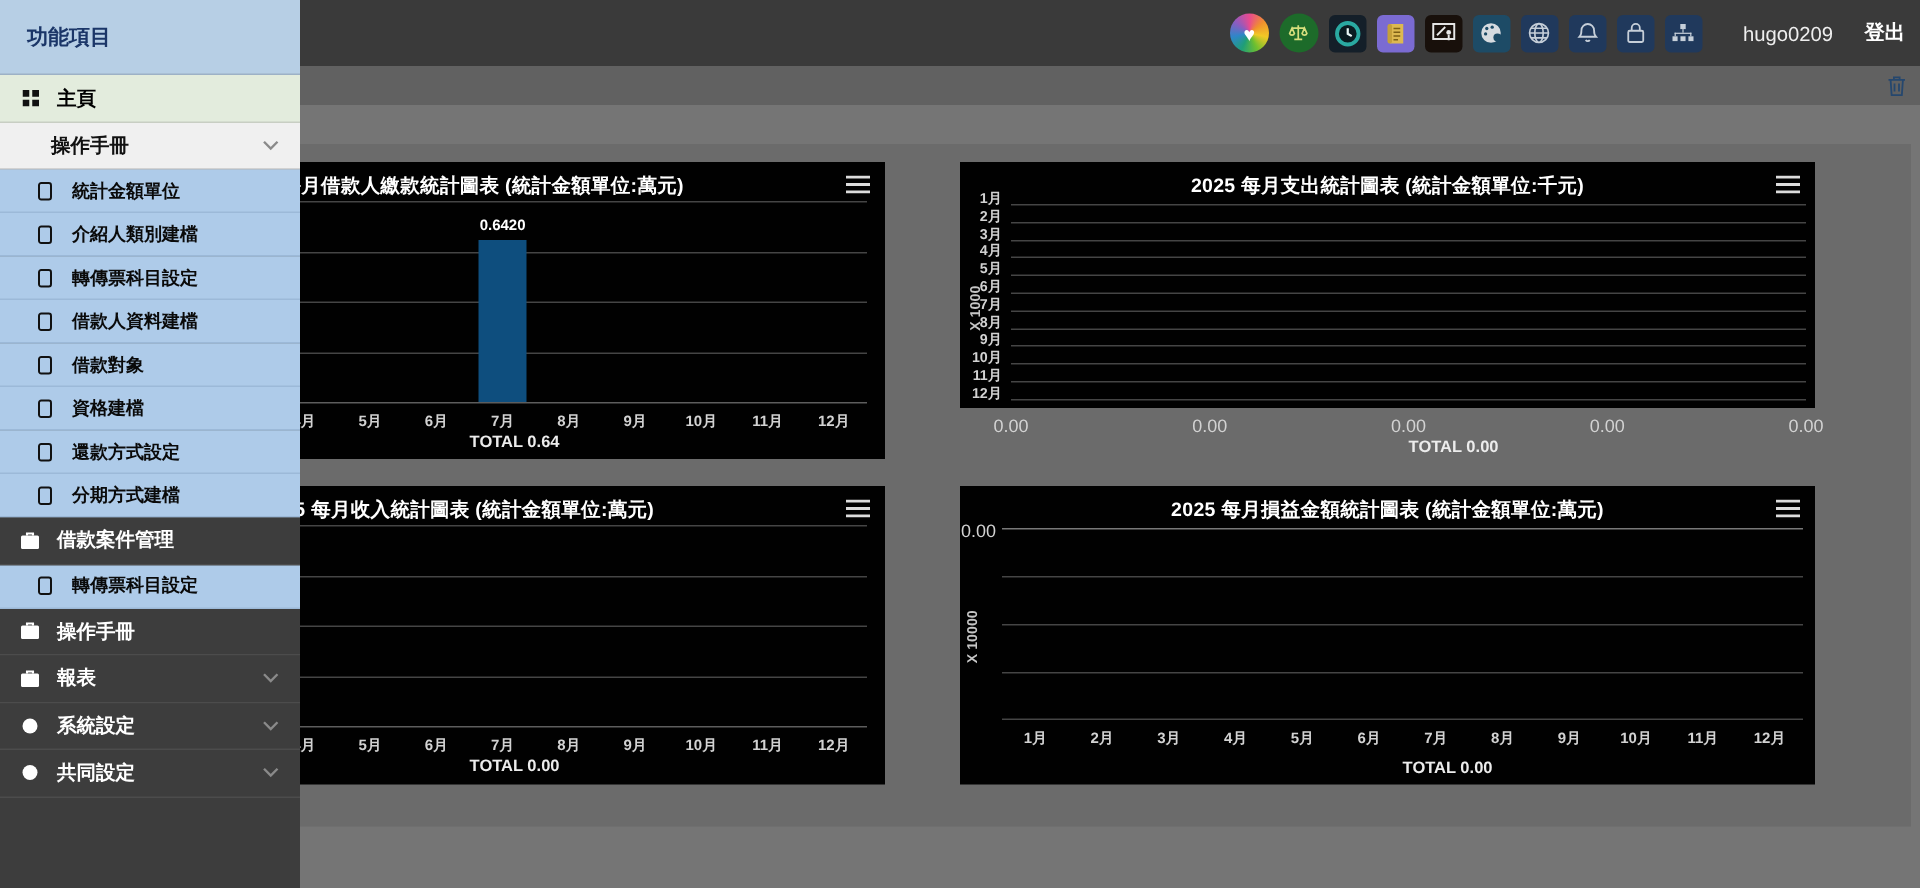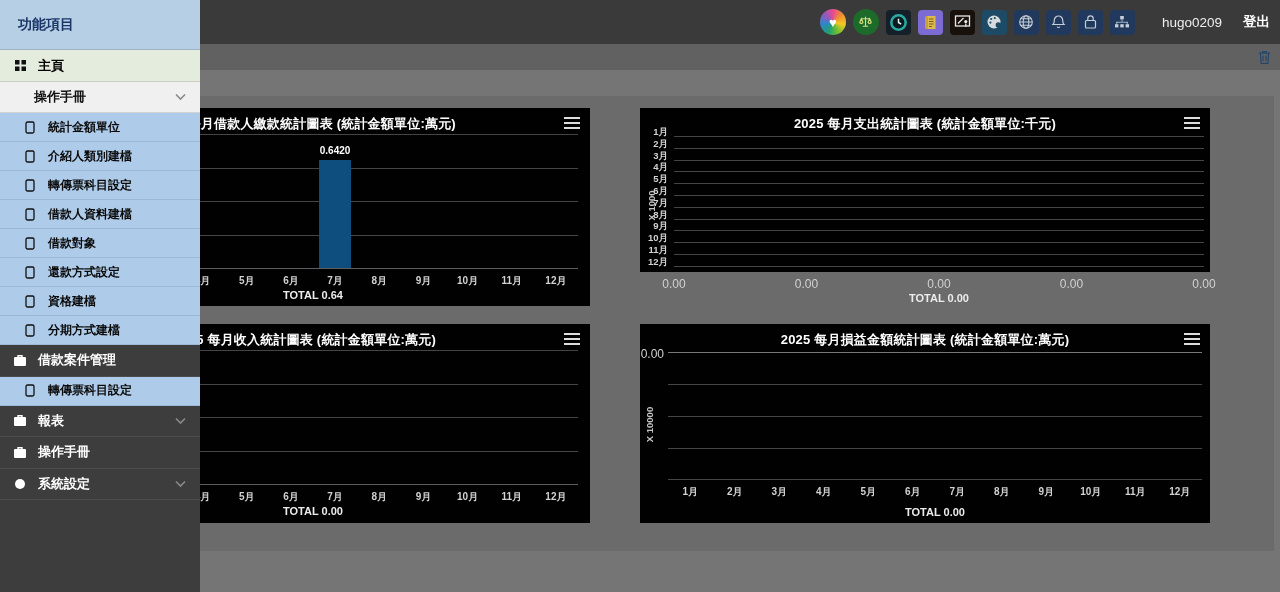--- a/index.html
+++ b/index.html
@@ -45,21 +45,21 @@
   #chart3{left:640px;top:324px;width:570px;height:199px}
   .chart-title{position:absolute;top:7px;left:0;right:0;text-align:center;color:#fff;font-weight:bold;font-size:13px;letter-spacing:.2px}
   .chart-menu{position:absolute;top:9px;right:10px;cursor:pointer;display:flex}
   .gridline{position:absolute;height:1px;background:#454545}
   .bar{position:absolute;background:#0e4e7e}
   .bar-label{position:absolute;color:#fff;font-size:10px;font-weight:bold;text-align:center}
   .axis-label{position:absolute;color:#d2d2d2;font-size:10px;font-weight:bold;text-align:center}
   .row-label{position:absolute;color:#d2d2d2;font-size:9.5px;font-weight:bold;text-align:right}
   .tick-label{position:absolute;color:#d2d2d2;font-size:12px;font-weight:normal;text-align:center}
   .unit-label{position:absolute;color:#c6c6c6;font-size:9.5px;font-weight:bold;text-align:center;transform:rotate(-90deg)}
-  .total-label{position:absolute;color:#ececec;font-size:11px;font-weight:bold;text-align:center}
+  .total-label{position:absolute;color:#ececec;font-size:11px;font-weight:bold;text-align:right}
 </style>
 </head>
 <body>
 
 <div class="topbar">
   <span id="header-icons" style="display:flex;gap:7px;align-items:center">
       <span class="logo-swirl">♥</span>
       <span class="logo-balance">
         <svg width="17" height="17" viewBox="0 0 18 18" fill="none" stroke="#d6de7d" stroke-width="1.2">
           <path d="M9 3v10M4.6 5h8.8M6.2 13h5.6"></path>
@@ -330,29 +330,29 @@
           </svg>
         </span>
         <span>借款對象</span>
       </div>
       <div class="sb-row sb-sub">
         <span class="sb-icon">
           <svg width="10" height="13" viewBox="0 0 10 13">
             <rect x="1" y="1" width="8" height="11" rx="1.5" fill="none" stroke="#111" stroke-width="1.3"></rect>
           </svg>
         </span>
+        <span>資格建檔</span>
+      </div>
+      <div class="sb-row sb-sub">
+        <span class="sb-icon">
+          <svg width="10" height="13" viewBox="0 0 10 13">
+            <rect x="1" y="1" width="8" height="11" rx="1.5" fill="none" stroke="#111" stroke-width="1.3"></rect>
+          </svg>
+        </span>
         <span>還款方式設定</span>
-      </div>
-      <div class="sb-row sb-sub">
-        <span class="sb-icon">
-          <svg width="10" height="13" viewBox="0 0 10 13">
-            <rect x="1" y="1" width="8" height="11" rx="1.5" fill="none" stroke="#111" stroke-width="1.3"></rect>
-          </svg>
-        </span>
-        <span>資格建檔</span>
       </div>
       <div class="sb-row sb-sub">
         <span class="sb-icon">
           <svg width="10" height="13" viewBox="0 0 10 13">
             <rect x="1" y="1" width="8" height="11" rx="1.5" fill="none" stroke="#111" stroke-width="1.3"></rect>
           </svg>
         </span>
         <span>分期方式建檔</span>
       </div>
       <div class="sb-row sb-dark">
@@ -364,51 +364,64 @@
         </span>
         <span>借款案件管理</span>
       </div>
       <div class="sb-row sb-sub">
         <span class="sb-icon">
           <svg width="10" height="13" viewBox="0 0 10 13">
             <rect x="1" y="1" width="8" height="11" rx="1.5" fill="none" stroke="#111" stroke-width="1.3"></rect>
           </svg>
         </span>
         <span>轉傳票科目設定</span>
+      </div>
+      <div class="sb-row sb-dark">
+        <span class="sb-icon">
+          <svg width="14" height="13" viewBox="0 0 14 13">
+            <path d="M5 3V1.7h4V3" fill="none" stroke="#fff" stroke-width="1.4"></path>
+            <rect x="1" y="3" width="12" height="9" rx="1" fill="#fff"></rect>
+          </svg>
+        </span>
+        <span>操作手冊</span>
       </div>
       <div class="sb-row sb-dark">
         <span class="sb-icon">
           <svg width="14" height="13" viewBox="0 0 14 13">
             <path d="M5 3V1.7h4V3" fill="none" stroke="#fff" stroke-width="1.4"></path>
             <rect x="1" y="3" width="12" height="9" rx="1" fill="#fff"></rect>
           </svg>
         </span>
         <span>報表</span>
         <span class="sb-chevron">
           <svg width="11" height="7" viewBox="0 0 11 7">
             <path d="M1 1l4.5 4.5L10 1" fill="none" stroke="currentColor" stroke-width="1.6"></path>
           </svg>
         </span>
       </div>
       <div class="sb-row sb-dark">
         <span class="sb-icon">
-          <svg width="14" height="13" viewBox="0 0 14 13">
-            <path d="M5 3V1.7h4V3" fill="none" stroke="#fff" stroke-width="1.4"></path>
-            <rect x="1" y="3" width="12" height="9" rx="1" fill="#fff"></rect>
-          </svg>
-        </span>
-        <span>操作手冊</span>
-      </div>
-      <div class="sb-row sb-dark">
-        <span class="sb-icon">
           <svg width="12" height="12" viewBox="0 0 12 12">
             <circle cx="6" cy="6" r="5" fill="#fff"></circle>
           </svg>
         </span>
         <span>系統設定</span>
         <span class="sb-chevron">
           <svg width="11" height="7" viewBox="0 0 11 7">
             <path d="M1 1l4.5 4.5L10 1" fill="none" stroke="currentColor" stroke-width="1.6"></path>
           </svg>
         </span>
       </div>
+      <div class="sb-row sb-dark">
+        <span class="sb-icon">
+          <svg width="12" height="12" viewBox="0 0 12 12">
+            <circle cx="6" cy="6" r="5" fill="#fff"></circle>
+          </svg>
+        </span>
+        <span>共同設定</span>
+        <span class="sb-chevron">
+          <svg width="11" height="7" viewBox="0 0 11 7">
+            <path d="M1 1l4.5 4.5L10 1" fill="none" stroke="currentColor" stroke-width="1.6"></path>
+          </svg>
+        </span>
+      </div>
     </div>
 </div>
 
 </body></html>

